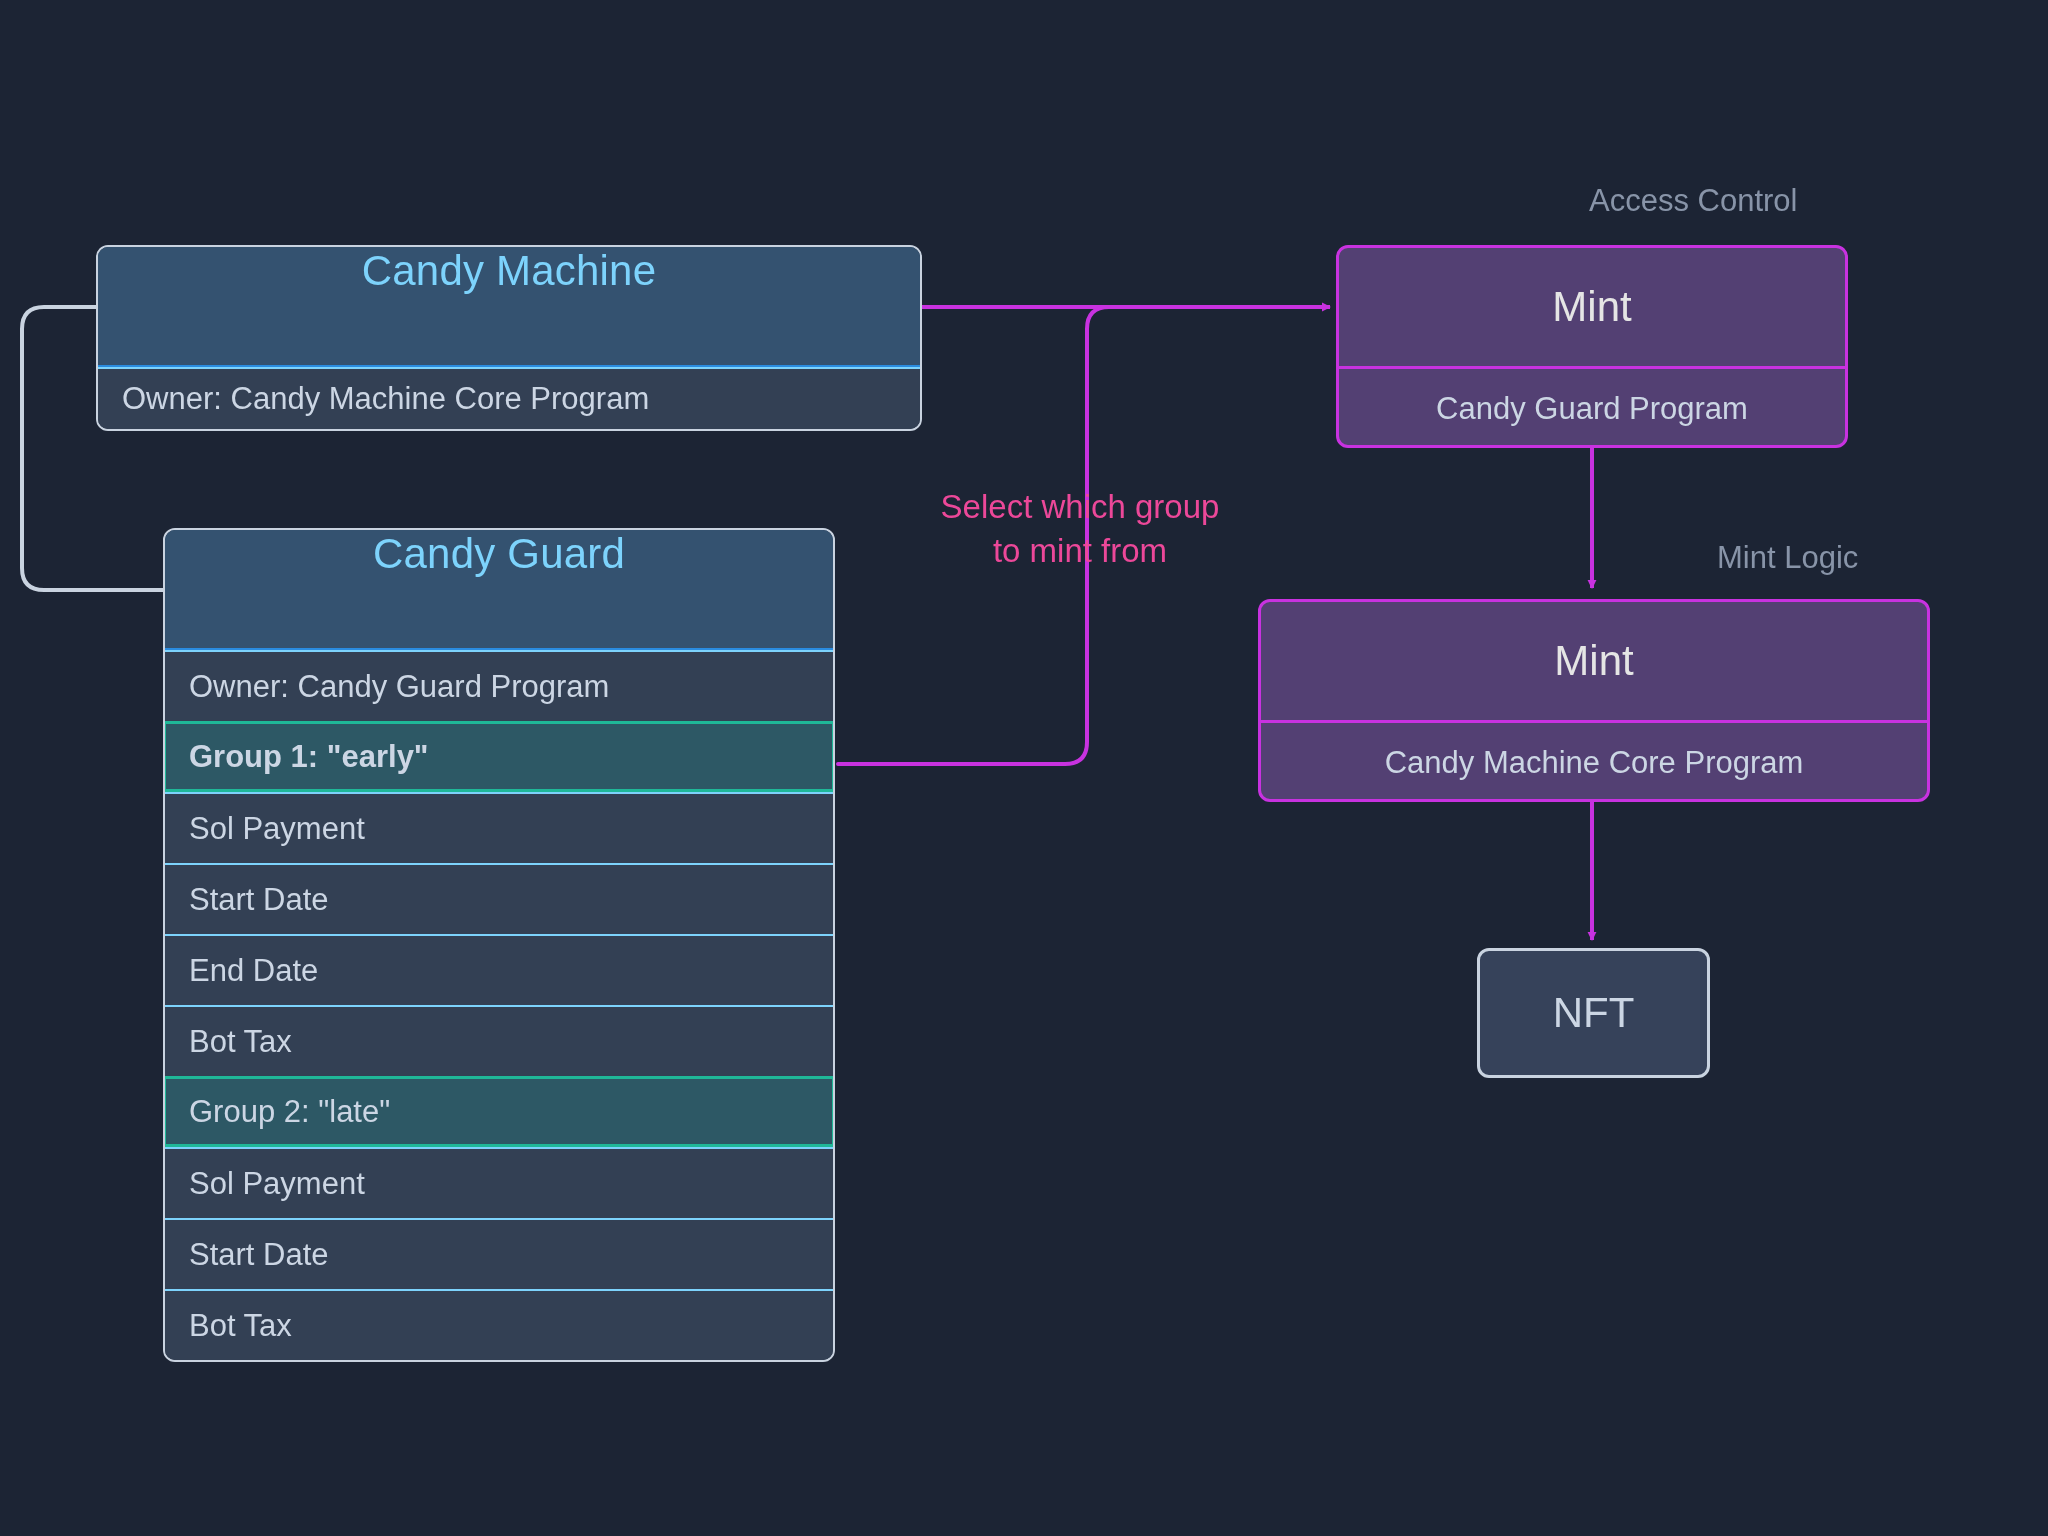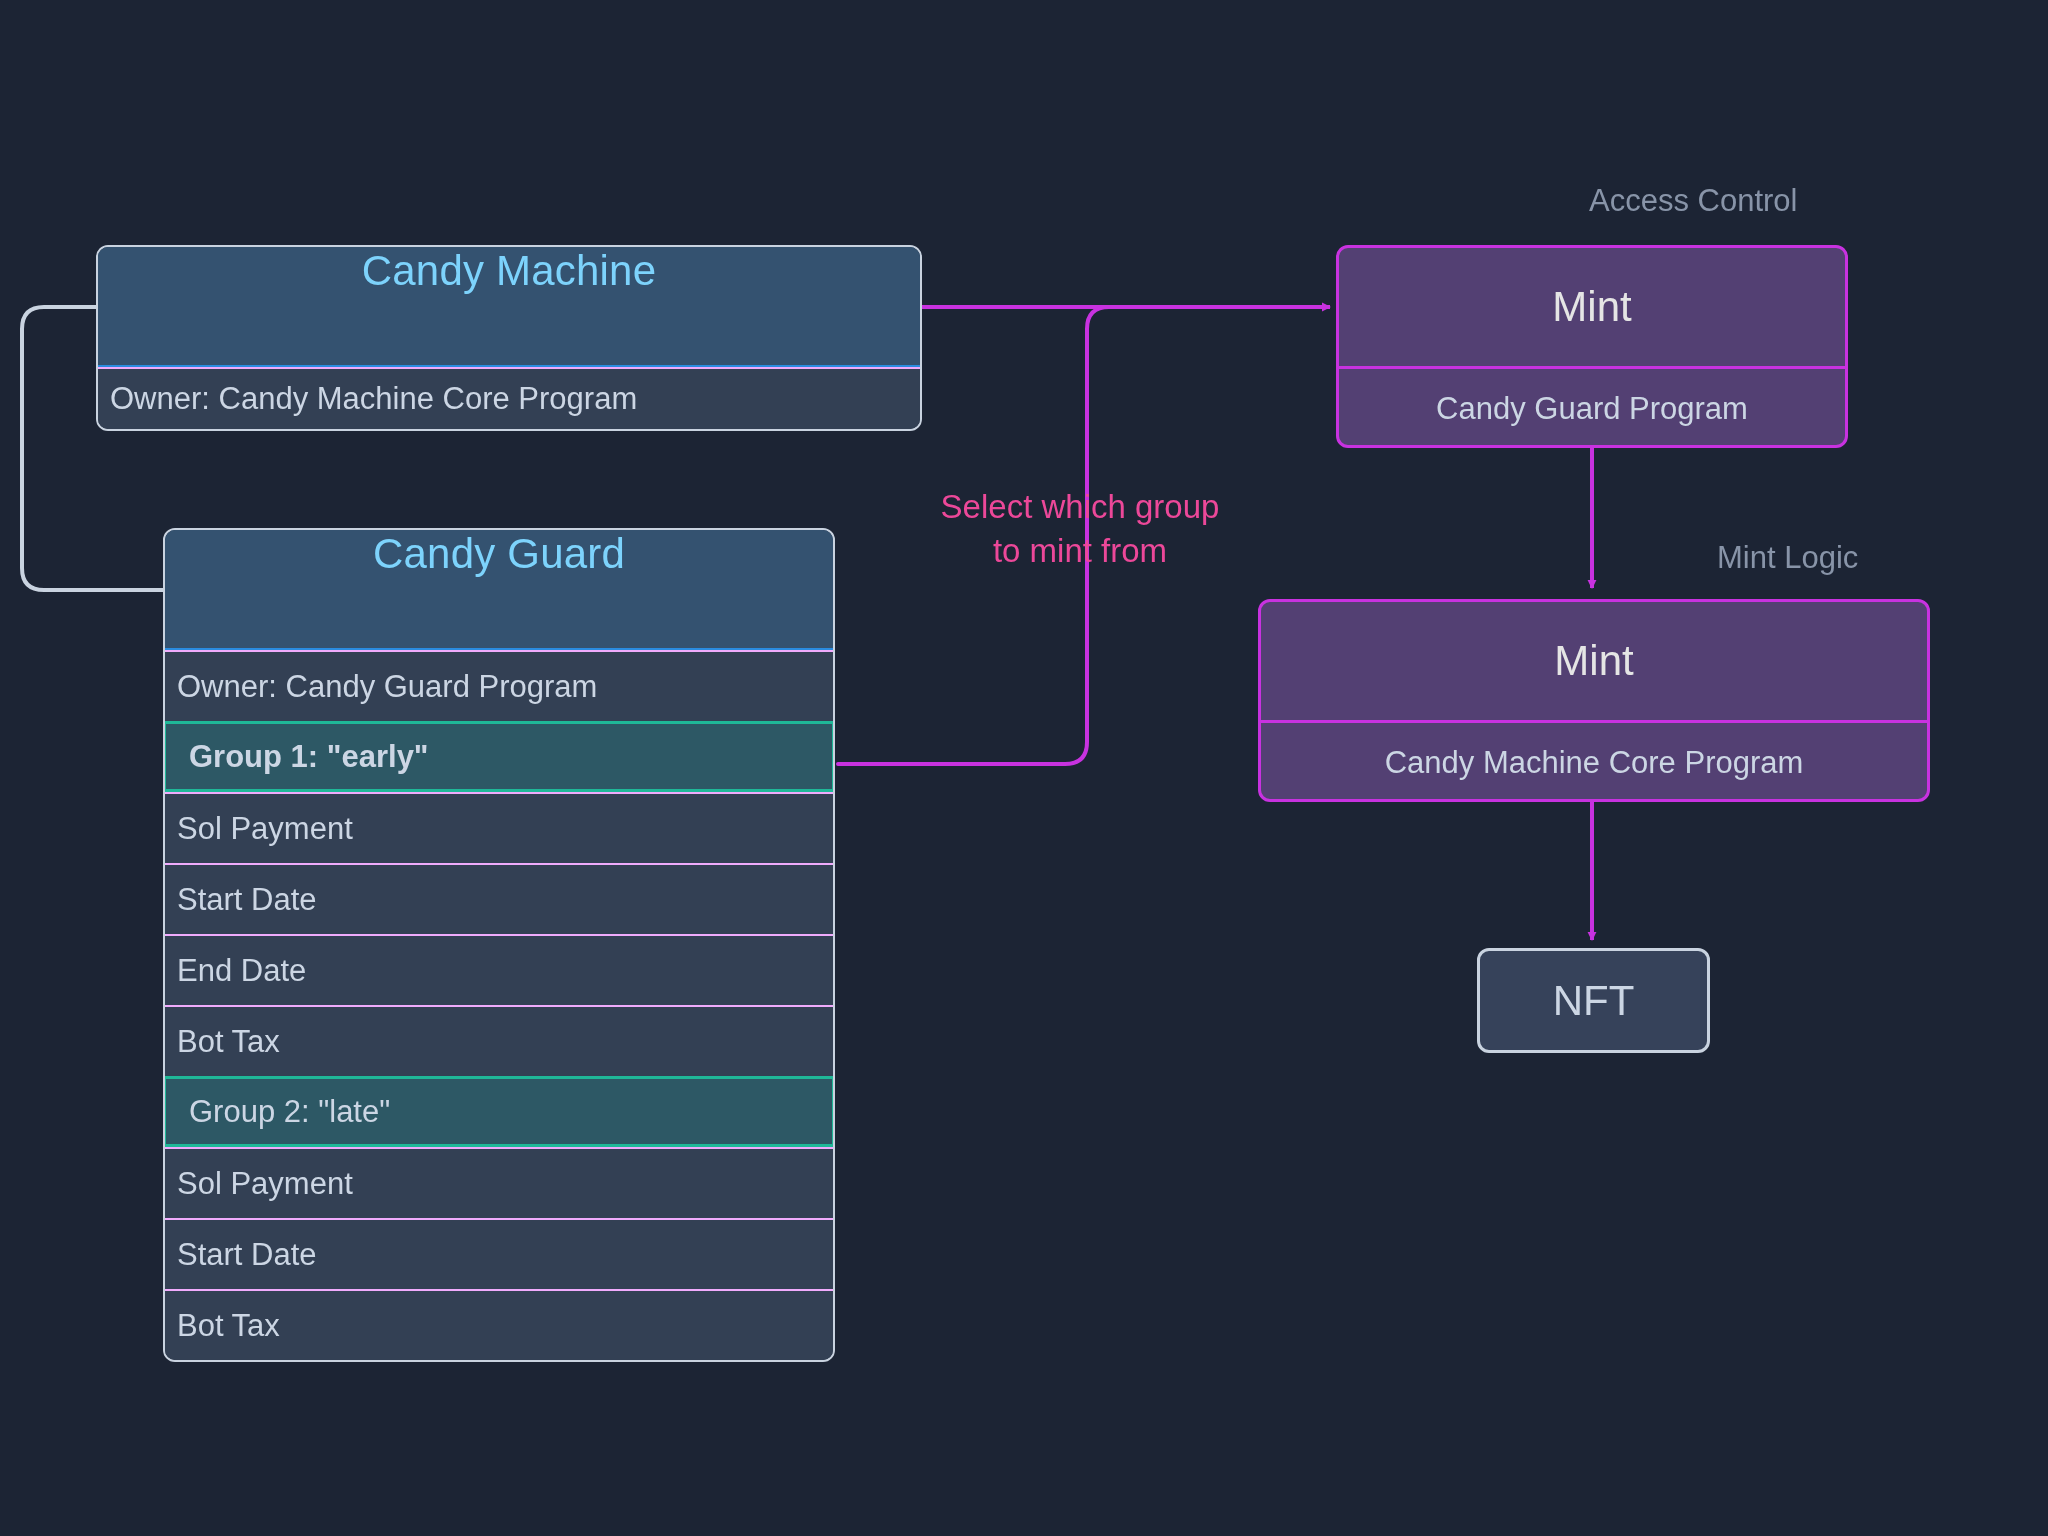--- a/index.html
+++ b/index.html
@@ -39,25 +39,25 @@
     display: flex;
     align-items: flex-start;
     justify-content: center;
     color: #7dd3fc;
   }
   .acct .hdr-text { font-size: 42px; letter-spacing: .2px; }
   .acct > .row {
     display: flex;
     align-items: center;
     box-sizing: border-box;
-    padding-left: 12px;
+    padding-left: 24px;
     font-size: 31px;
     color: #ccd6e4;
     background: #334054;
-    border-top: 2px solid #f0abfc;
+    border-top: 2px solid #7dd3fc;
   }
   .acct > .row:first-of-type { border-top: none; }
   .acct > .row.group {
     background: #2d5865;
     border: 3px solid #1fb898;
     margin-left: -2px;
     margin-right: -2px;
     padding-left: 23px;
   }
   .acct > .row.group.bold { font-weight: bold; }
@@ -208,17 +208,17 @@
 
   <div class="node instr" style="left:1258px; top:599px; width:672px; height:203px;">
     <div class="hdr" style="height:118px;">
       <span>Mint</span>
     </div>
     <div class="sub" style="height:79px;justify-content:center;">
       <span>Candy Machine Core Program</span>
     </div>
   </div>
 
-  <div class="node plain" style="left:1477px; top:948px; width:233px; height:105px;">
+  <div class="node plain" style="left:1477px; top:948px; width:233px; height:130px;">
     <span>NFT</span>
   </div>
 
 </div>
 
 </body></html>

